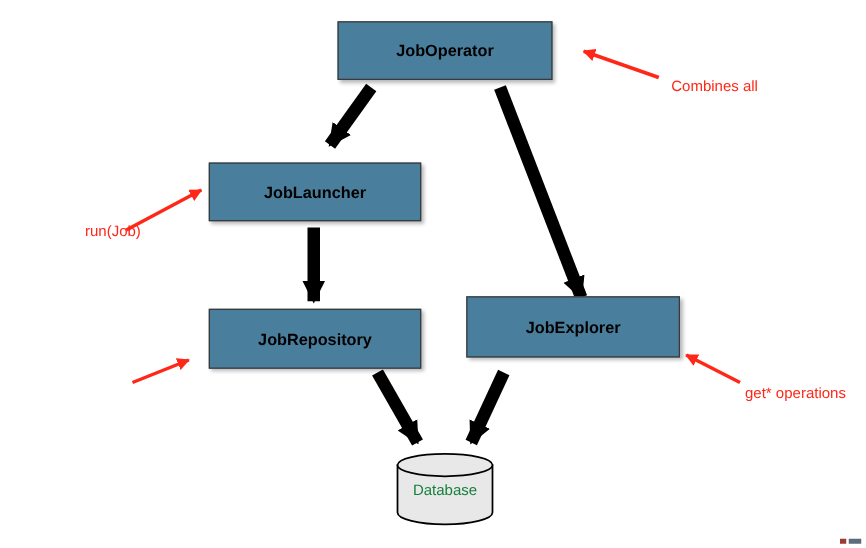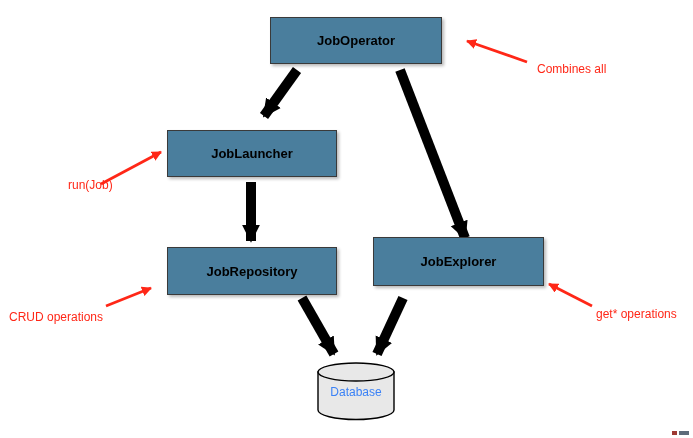--- a/index.html
+++ b/index.html
@@ -28,21 +28,21 @@
   }
   .annotation {
     position:absolute;
     color:var(--annotation-red,#ff2717);
     font-size:12px;
     white-space:nowrap;
   }
   .db-label {
     position:absolute;
     left:318px; top:385px; width:76px;
-    text-align:center; font-size:12px; color:#3b82f6;
+    text-align:center; font-size:12px; color:#15803d;
   }
   .cutoff-logo {
     position:absolute; left:672px; top:431px;
     display:flex; gap:2px; align-items:flex-start;
   }
   .cutoff-logo .m1 { width:5px; height:4px; background:#9e3a33; }
   .cutoff-logo .m2 { width:10px; height:4px; background:#5d6b7a; }
 </style>
 </head>
 <body>
@@ -89,21 +89,20 @@
   </div>
 
   <div class="node" style="left:373px; top:237px; width:171px; height:49px;">
     <span>JobExplorer</span>
   </div>
 
   <div class="db-label">Database</div>
 
   <div class="annotation" style="left:537px; top:62px;">Combines all</div>
   <div class="annotation" style="left:44px; top:178px;padding-left:24px;">run(Job)</div>
-  <div class="annotation" style="left:9px; top:310px;">CRUD operations</div>
   <div class="annotation" style="left:596px; top:307px;">get* operations</div>
 
   <div class="cutoff-logo">
     <span class="m1"></span>
     <span class="m2"></span>
   </div>
 
 </div>
 
 </body></html>

